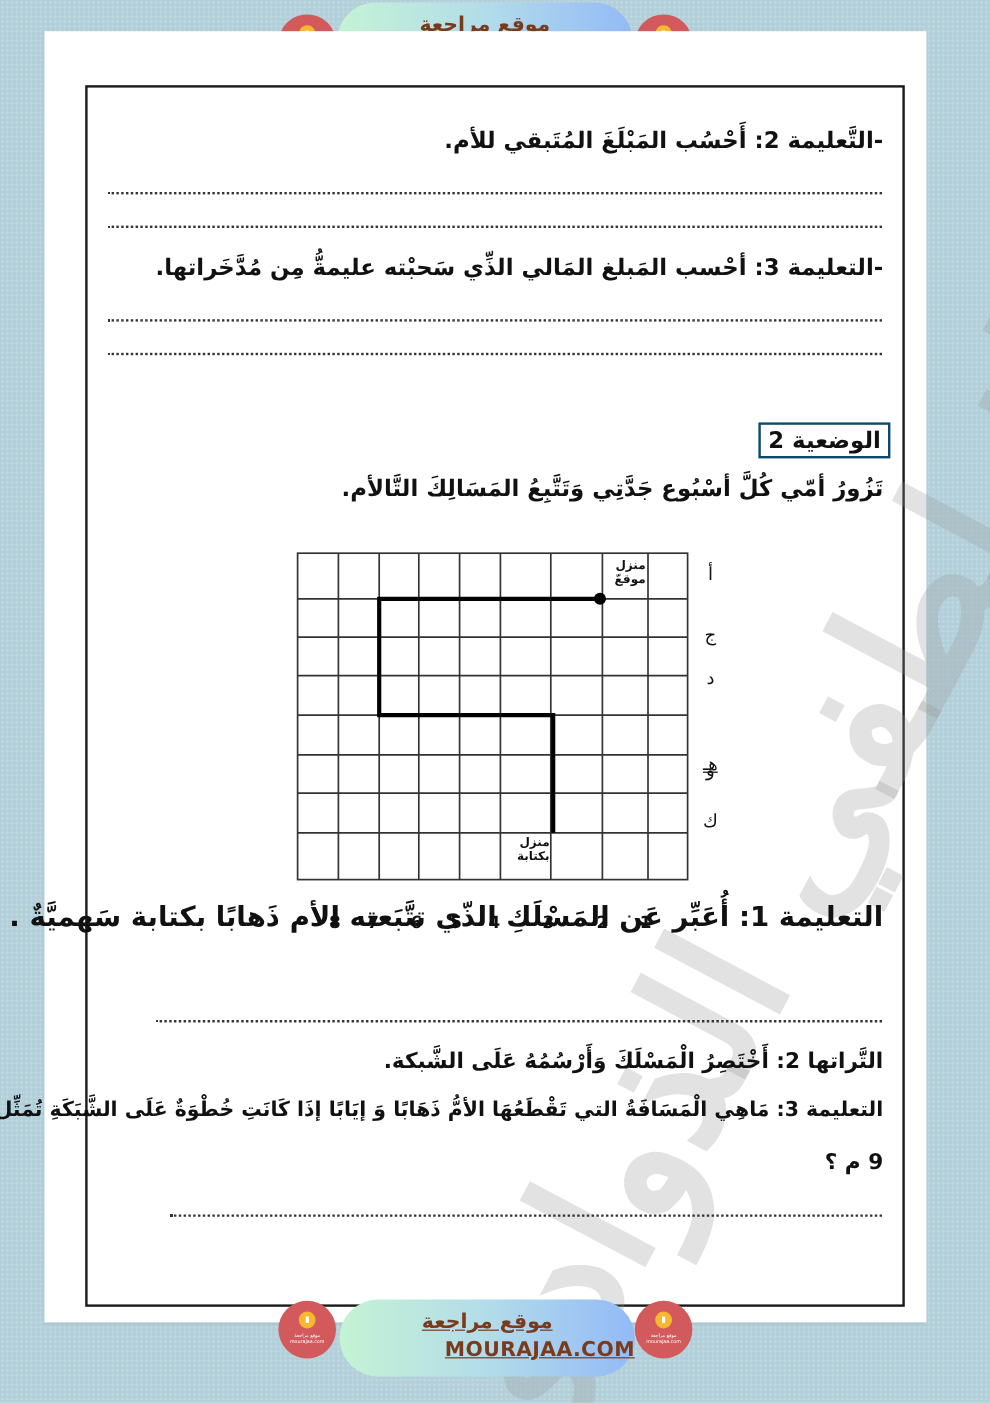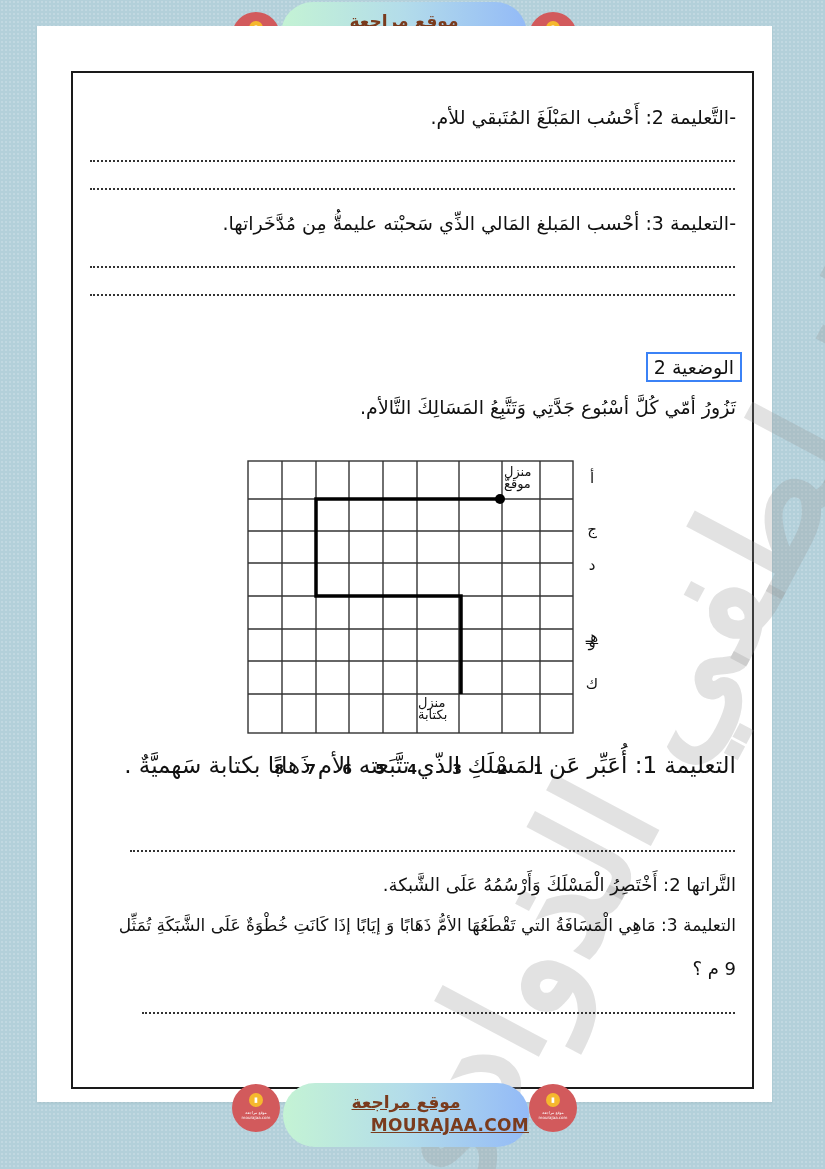--- a/index.html
+++ b/index.html
@@ -15,21 +15,21 @@
     background: #ffffff;
     box-shadow: 0 1px 2px rgba(0,0,0,0.08);
   }
   .frame {
     position: absolute; left: 71px; top: 71px; width: 683px; height: 1018px;
     border: 2px solid #1a1a1a;
     box-sizing: border-box;
   }
   .ar {
     position: absolute; direction: rtl; text-align: left;
-    font-family: "DejaVu Sans", sans-serif; font-weight: normal; color: #111;
+    font-family: "DejaVu Sans", sans-serif; font-weight: bold; color: #111;
     white-space: nowrap;
   }
   .dots {
     position: absolute; height: 0;
     border-bottom: 2px dotted #333;
   }
   .watermark {
     position: absolute; font-family: "DejaVu Serif", serif;
     color: rgba(150,150,150,0.28); font-size: 150px; font-weight: bold;
     transform: rotate(-62deg); white-space: nowrap; direction: rtl;
@@ -65,25 +65,25 @@
   }
   
   .grid-svg { position: absolute; left: 0; top: 0; }
   .row-label, .col-label {
     position: absolute; font-family: "DejaVu Sans", sans-serif;
     color: #111; text-align: center;
   }
   .row-label { font-size: 15px; width: 20px; }
   .col-label { font-size: 14px; font-weight: bold; width: 20px; }
   .house {
-    position: absolute; font-size: 13px; line-height: 12px; text-align: left;
-    direction: rtl; color: #111; font-weight: normal;
+    position: absolute; font-size: 10px; line-height: 12px; text-align: right;
+    direction: rtl; color: #111; font-weight: bold;
   }
   .box {
-    position: absolute; border: 2px solid #3b82f6; padding: 2px 6px;
+    position: absolute; border: 2px solid #0c4a6e; padding: 2px 6px;
   }
 </style>
 </head>
 <body>
 
 <div class="logo" style="left:232px; top:12px;">
   <span class="book">▮</span>
   <span class="cap">موقع مراجعة mourajaa.com</span>
 </div>
 <div class="banner" style="left:281px; top:2px;">

